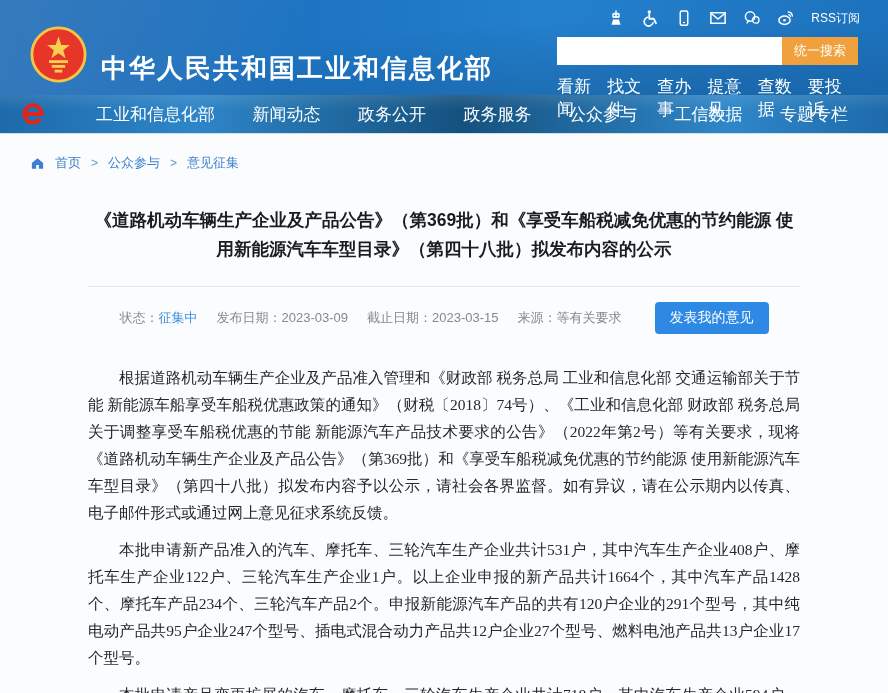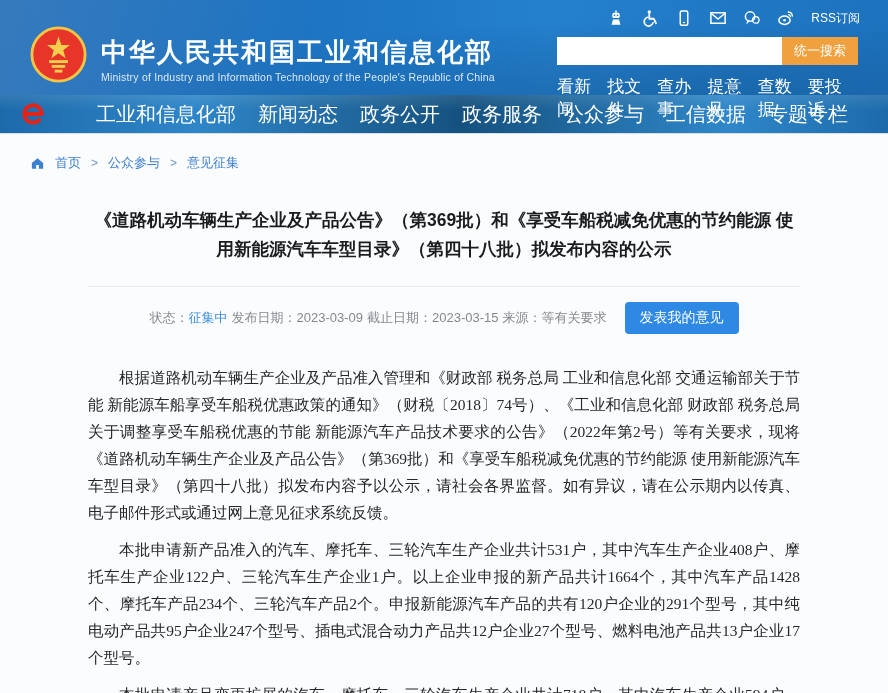--- a/index.html
+++ b/index.html
@@ -34,35 +34,35 @@
   
   .navbar {
     height:38px; display:flex; align-items:center;
     background:
       linear-gradient(180deg, rgba(255,255,255,.10), rgba(255,255,255,0) 40%),
       linear-gradient(90deg,#1d6aab,#2e86c8 22%,#15517f 52%,#2f87c9 82%,#1d6aab);
     border-bottom:1px solid #d7dee6;
   }
   .e-logo { margin-left:20px; width:26px; height:26px; }
   .nav-items { flex:1; display:flex; justify-content:space-between; margin:0 40px 0 50px; }
-  .nav-item { color:#ffffff; font-size:20px; cursor:pointer; white-space:nowrap; }
+  .nav-item { color:#ffffff; font-size:17px; cursor:pointer; white-space:nowrap; }
 
   
   .main { height:559px; background:#fbfcfd; }
   .breadcrumb { padding:20px 0 0 30px; display:flex; align-items:center; gap:10px;
                 font-size:13px; color:#3d7fd0; }
   .crumb-link { cursor:pointer; }
   .crumb-sep { color:#6f96c4; font-size:12px; }
 
   .article { width:712px; margin:0 auto; }
   .title { margin-top:34px; text-align:center; font-size:17.5px; font-weight:700;
            color:#1b1c1e; line-height:29px; }
   .divider { margin-top:22px; border-top:1px solid #e7e8ea; height:0; }
   .meta { margin-top:15px; display:flex; align-items:center; justify-content:center;
-          gap:4px; font-size:13px; color:#85898f; white-space:nowrap; }
+          gap:19px; font-size:13px; color:#85898f; white-space:nowrap; }
   .meta .status-value { color:#3d8fe0; }
   .meta-btn { background:#2e89e5; color:#ffffff; border:none; border-radius:4px;
               font-size:14px; padding:7px 15px; margin-left:14px; cursor:pointer; }
 
   .body-text { margin-top:30px; font-family:"Liberation Serif", serif;
                font-size:15.5px; color:#26272a; line-height:27px; text-align:justify; }
   .body-text p { margin:0 0 10px; text-indent:2em; }
 </style>
 </head>
 <body>
@@ -108,21 +108,20 @@
     <div class="brand">
       <svg class="emblem" viewBox="0 0 60 60">
         <circle cx="30" cy="30" r="28" fill="#e8352a" stroke="#f3c545" stroke-width="3"></circle>
         <polygon points="30,11 33,20 42,20 35,25.5 37.5,34 30,28.8 22.5,34 25,25.5 18,20 27,20" fill="#f6cf4e"></polygon>
         <rect x="20" y="36" width="20" height="3" fill="#f6cf4e"></rect>
         <rect x="23" y="41" width="14" height="3" fill="#f6cf4e"></rect>
         <rect x="26" y="46" width="8" height="3" fill="#f6cf4e"></rect>
       </svg>
       <div>
         <div class="brand-cn">中华人民共和国工业和信息化部</div>
-        <div class="brand-en">Ministry of Industry and Information Technology of the People's Republic of China</div>
       </div>
     </div>
 
     <div class="search-col">
       <div class="search-row">
         <input type="text" value="" style="">
         <button class="search-btn">统一搜索</button>
       </div>
       <div class="quick-links">
         <span>看新闻</span>

